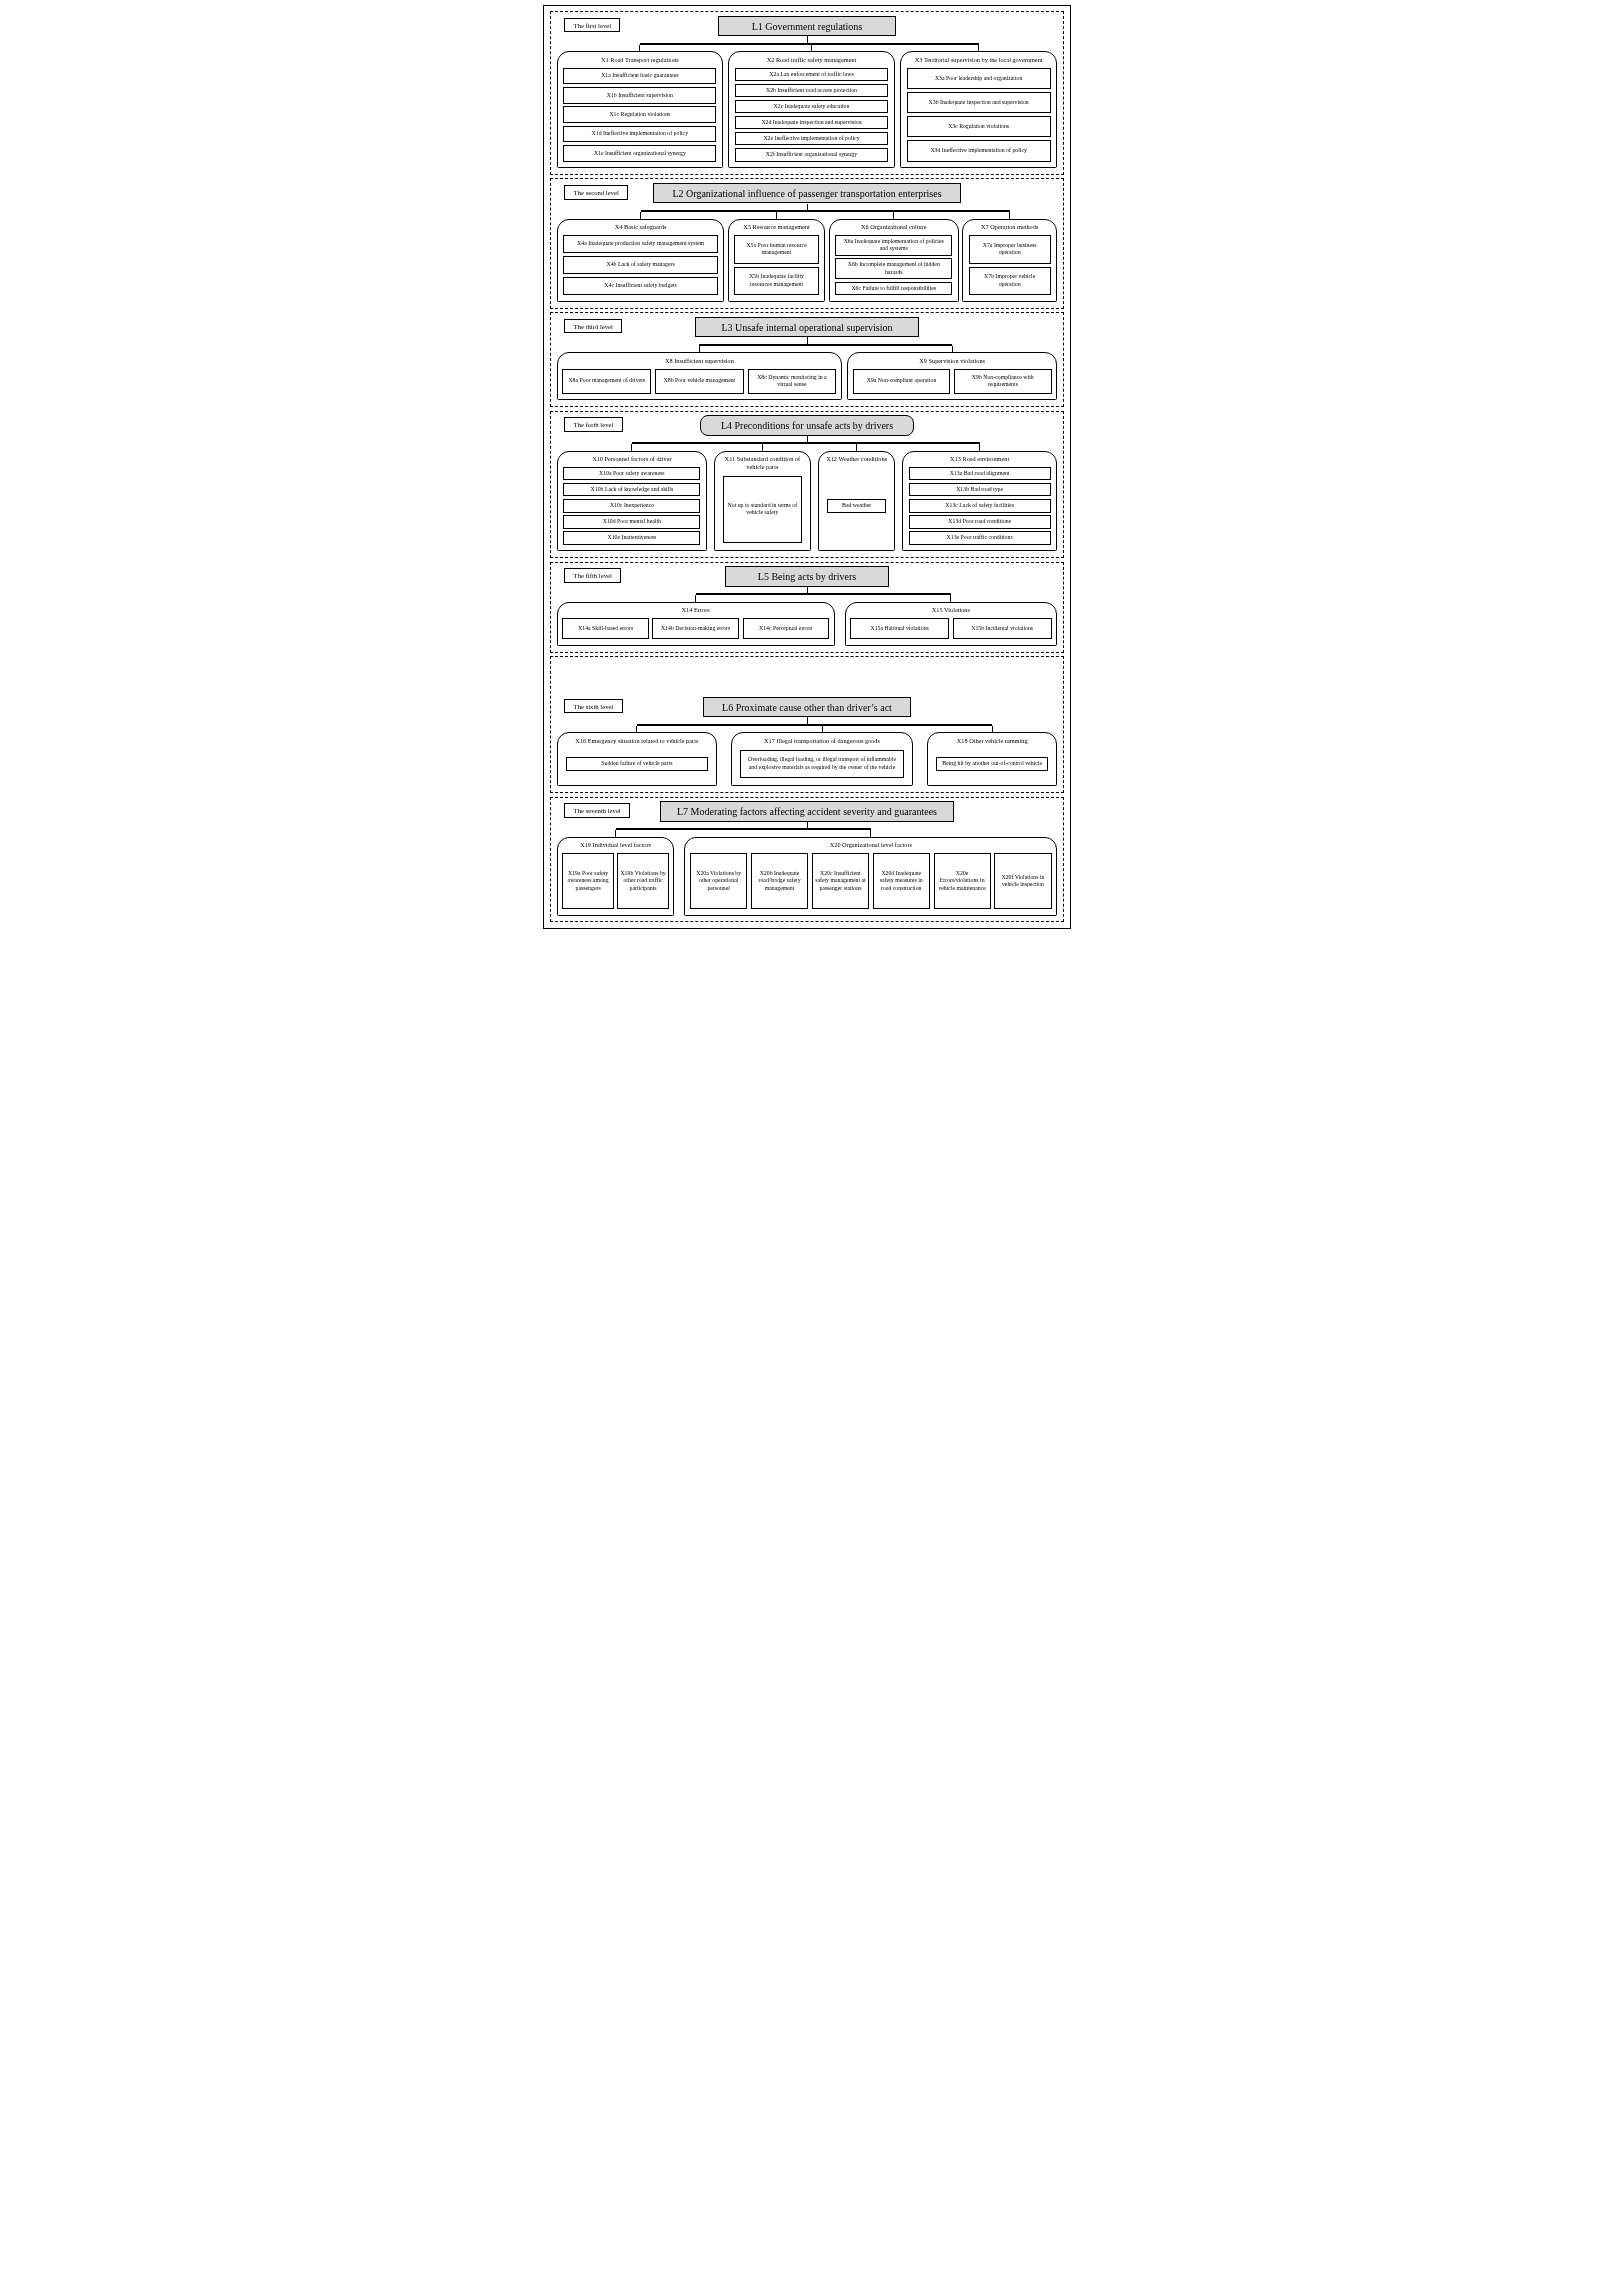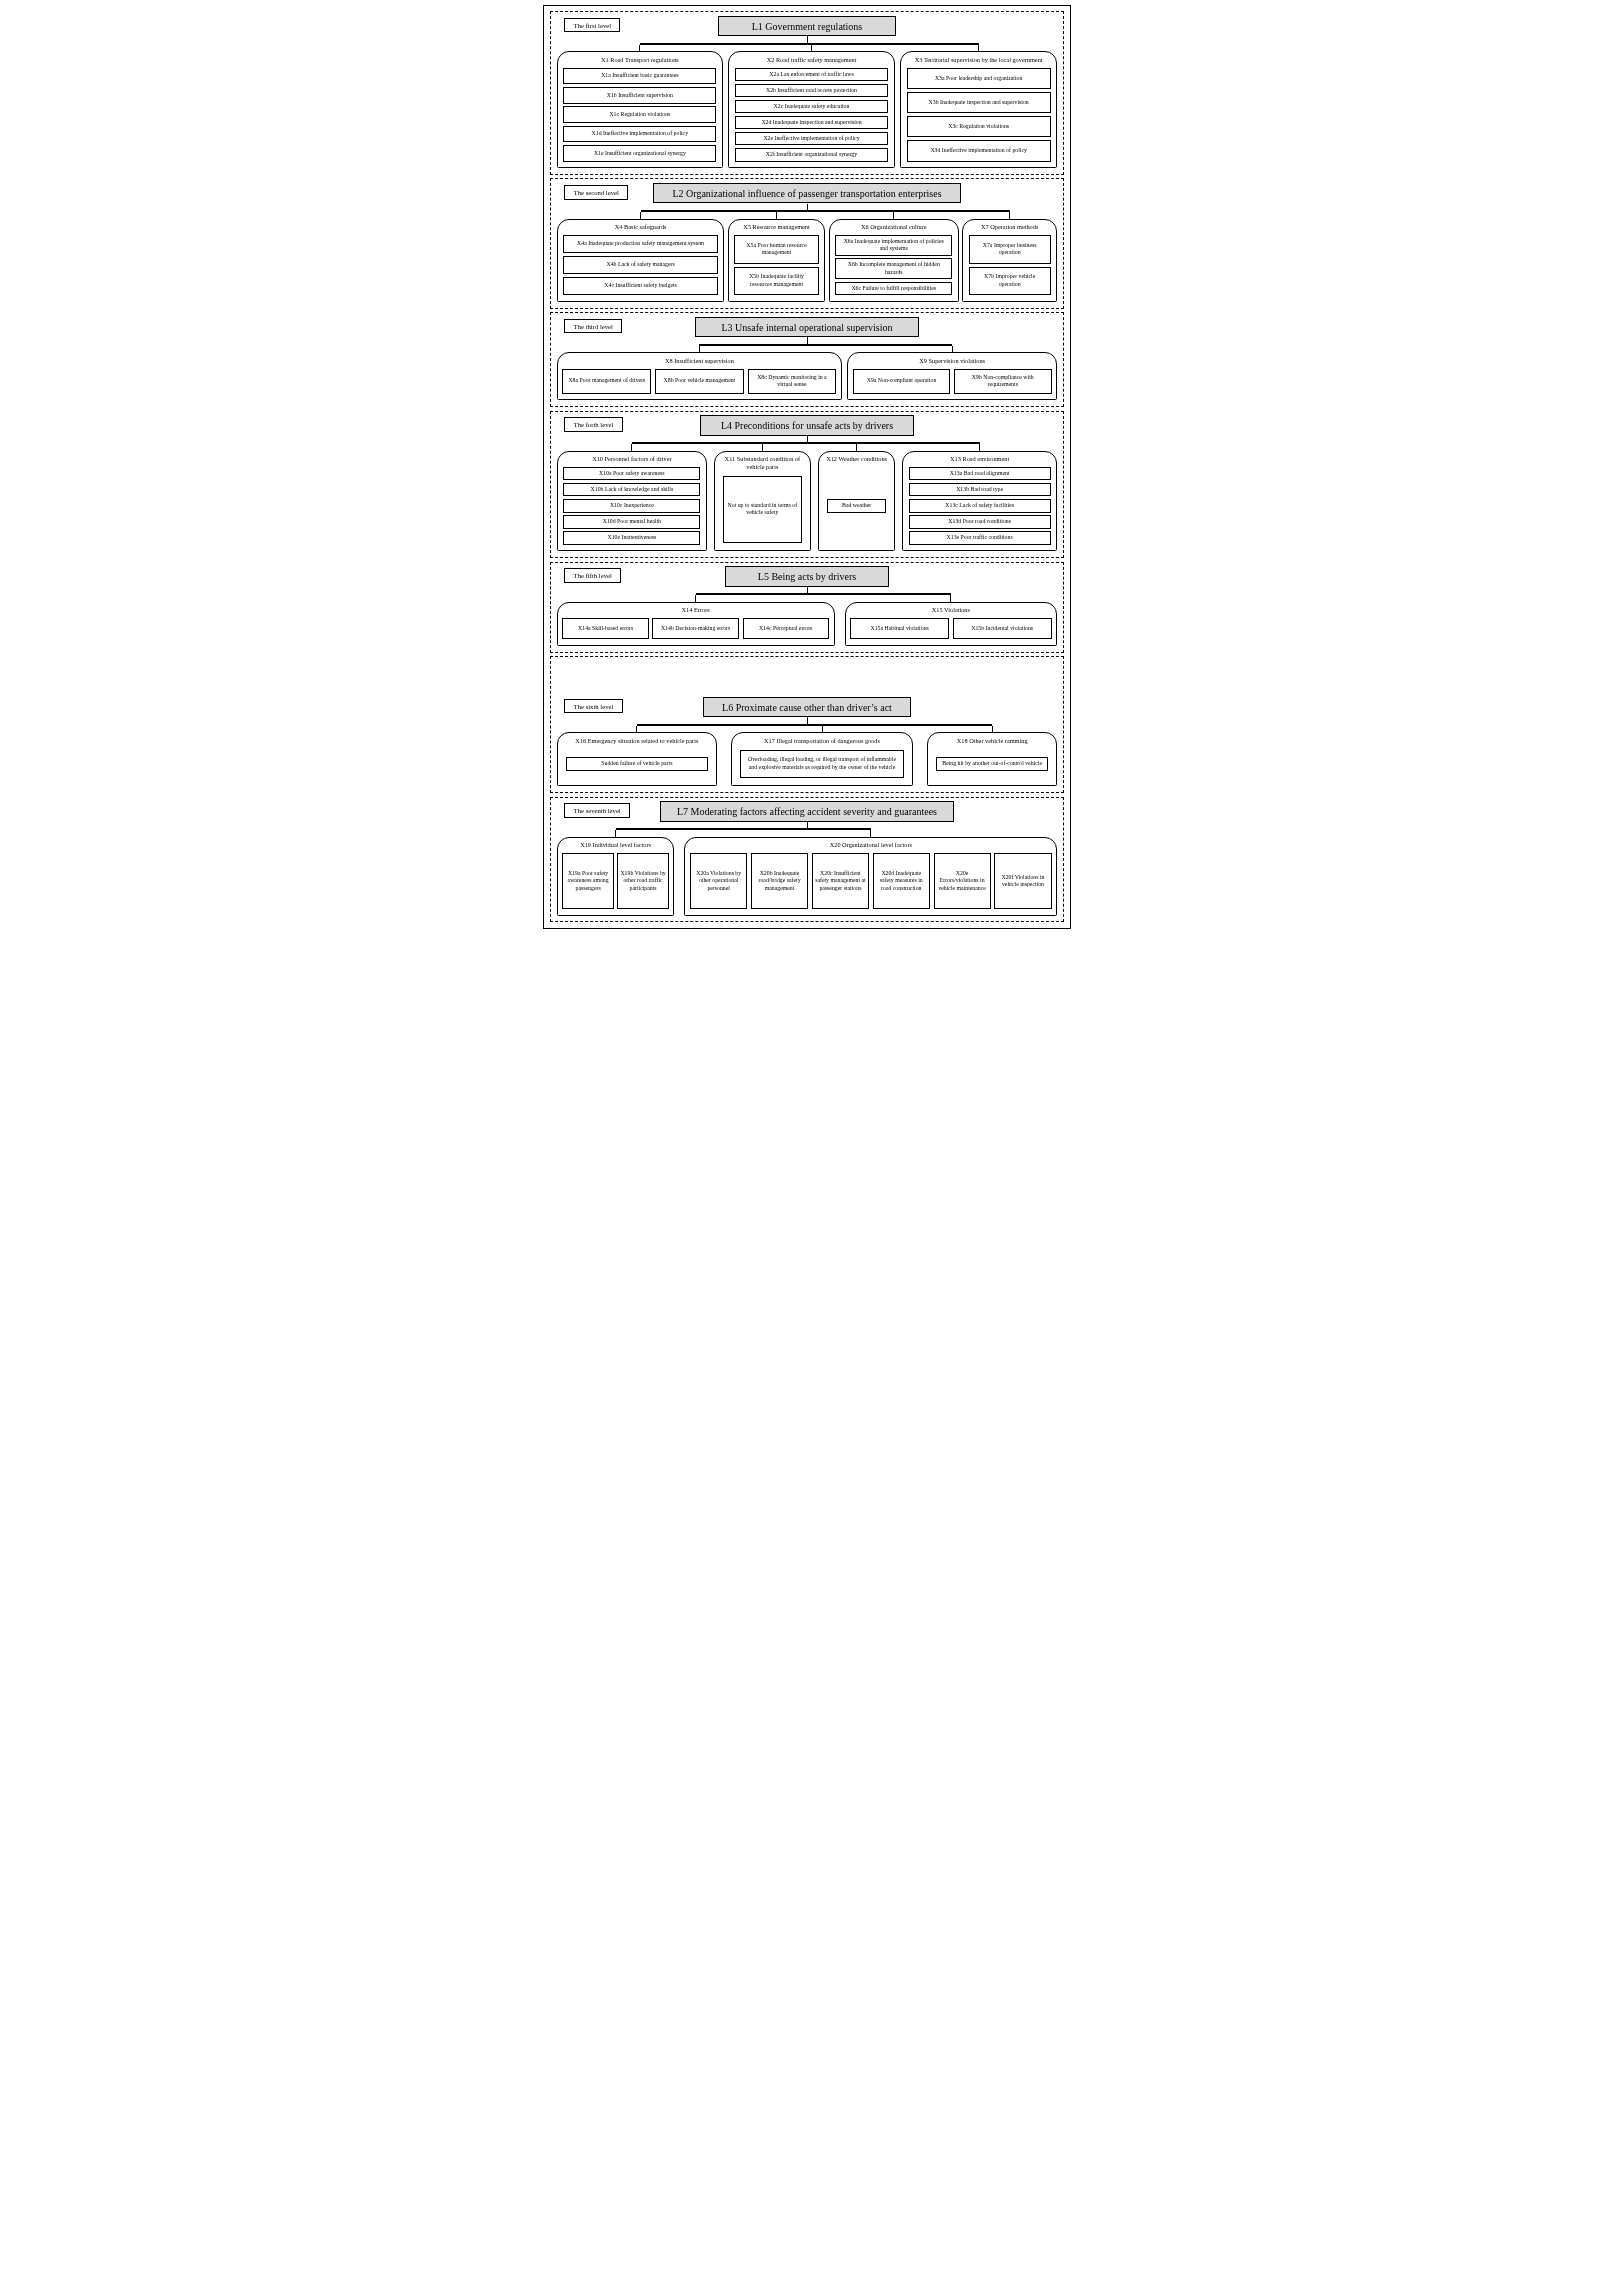--- a/index.html
+++ b/index.html
@@ -36,21 +36,21 @@
   .band5 .group{min-height:39px;}
   .band5 .bus{margin:0 21.25% 0 27.75%;}
   .band5 .items.cols .item{min-height:21.4px;}
   .band6 .group{min-height:54px;}
   .band6 .bus{margin:0 13% 0 16%;}
   .band7 .group{min-height:73px;}
   .band7 .bus{margin:0 37.25% 0 11.75%;}
   .band7 .items.cols .item{min-height:56px;padding:2.8px 1.4px;}
   .items.snug .item{flex:0 1 auto;margin:auto 2.8px;min-height:14px;}
   .items.fill .item{flex:1;margin:0.9px 2.8px 1.9px 2.8px;}
-  .b1h{min-width:30%;} .b2h{min-width:56%;} .b3h{min-width:39%;text-align:center;} .b4h{min-width:37%;}
+  .b1h{min-width:30%;} .b2h{min-width:56%;} .b3h{min-width:39%;text-align:center;} .b4h{min-width:37%;border-radius:8px;}
   .b5h{min-width:27%;} .b6h{min-width:36%;margin-top:36px;} .b7h{min-width:53%;}
 </style>
 </head>
 <body>
 
 <div class="page">
 <div class="frame">
 
   <section class="band band1">
     <div class="band-head">

